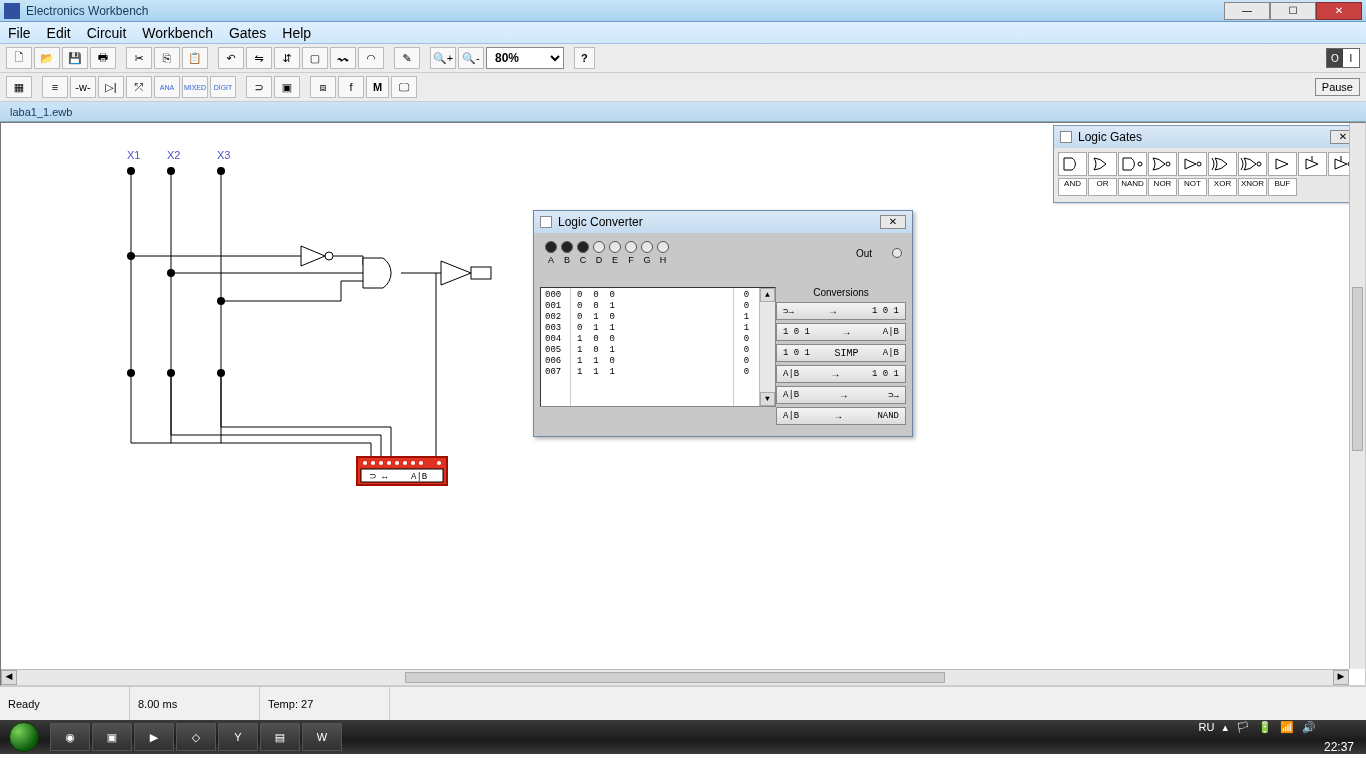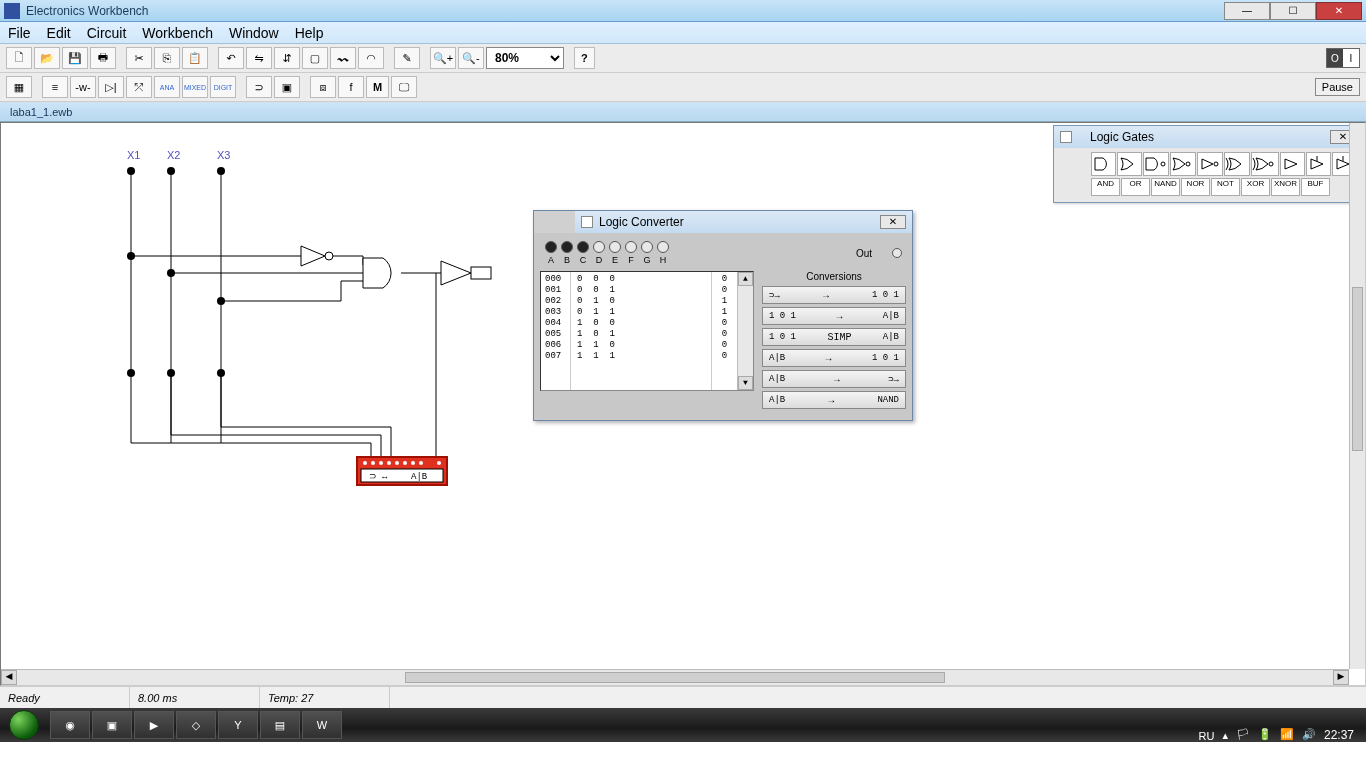--- a/index.html
+++ b/index.html
@@ -35,80 +35,80 @@
 
 .doctab { height: 20px; background: linear-gradient(#cde4f7, #b8d8f0); border-bottom: 1px solid #8ab; display: flex; align-items: center; padding-left: 10px; font-size: 11px; color: #13365a; }
 
 
 .canvas-wrap { position: relative; background: #fff; height: 564px; border: 1px inset #ccc; }
 .canvas { position: absolute; inset: 0; overflow: auto; }
 svg.circuit { position: absolute; left: 0; top: 0; }
 
 
 .palette { position: absolute; right: 2px; top: 2px; width: 310px; background: #e8e8e8; border: 1px solid #7a98b8; box-shadow: 1px 1px 2px rgba(0,0,0,.2); }
-.palette .pal-title { height: 22px; background: linear-gradient(#dce9f6,#c4dbf0); display: flex; align-items: center; padding: 0 6px; font-size: 12px; gap: 12px; }
+.palette .pal-title { height: 22px; background: linear-gradient(#dce9f6,#c4dbf0); display: flex; align-items: center; padding: 0 6px; font-size: 12px; }
 .palette .pal-title .pal-icon { width: 12px; height: 12px; border: 1px solid #888; margin-right: 6px; background: #fff; }
 .palette .pal-title .pal-close { margin-left: auto; width: 26px; height: 14px; border: 1px solid #888; background: #e8e8e8; font-size: 10px; text-align: center; cursor: pointer; }
 .palette .pal-body { padding: 4px; }
-.pal-row { display: flex; gap: 1px; margin-bottom: 2px; margin-left: 33px; }
+.pal-row { display: flex; gap: 1px; margin-bottom: 2px; }
 .pal-btn { width: 29px; height: 24px; border: 1px solid #aaa; background: #fff; display: inline-flex; align-items: center; justify-content: center; cursor: pointer; }
 .pal-lbl { width: 29px; height: 18px; border: 1px solid #aaa; background: #fff; font-size: 8px; display: inline-flex; align-items: flex-start; justify-content: center; cursor: pointer; }
 
 
 .logicconv { position: absolute; left: 532px; top: 87px; width: 380px; background: #d0d0d0; border: 1px solid #6a88a8; box-shadow: 2px 2px 4px rgba(0,0,0,.3); }
-.logicconv .lc-title { height: 22px; background: linear-gradient(#dce9f6,#c4dbf0); display: flex; align-items: center; padding: 0 6px; font-size: 12px; margin-left: 41px; }
+.logicconv .lc-title { height: 22px; background: linear-gradient(#dce9f6,#c4dbf0); display: flex; align-items: center; padding: 0 6px; font-size: 12px; }
 .logicconv .lc-title .lc-icon { width: 12px; height: 12px; border: 1px solid #888; margin-right: 6px; background: #fff;}
 .logicconv .lc-title .lc-close { margin-left: auto; width: 26px; height: 14px; border: 1px solid #888; background: #e8e8e8; font-size: 10px; text-align: center; cursor: pointer; }
 .lc-body { padding: 6px 6px 8px 6px; background: #c8c8c8; }
 .lc-terminals { display: flex; align-items: center; gap: 2px; padding: 2px 4px; }
 .lc-term { width: 14px; text-align: center; }
 .lc-term .dot { width: 12px; height: 12px; border-radius: 50%; border: 1px solid #555; margin: 0 auto 2px; }
 .lc-term .dot.on { background: #222; }
 .lc-term .dot.off { background: #e8e8e8; }
 .lc-term .lbl { font-size: 9px; }
 .lc-out { margin-left: auto; font-size: 10px; display: flex; align-items: center; gap: 20px;}
 .lc-out .dot { width: 10px; height: 10px; border-radius: 50%; border: 1px solid #555; background: #e8e8e8;}
-.lc-main { display: flex; gap: 8px; margin-top: 4px; }
+.lc-main { display: flex; margin-top: 20px; }
 .lc-truth { flex: 1; background: #fff; border: 1px inset #888; height: 120px; display: flex; font-family: "Courier New", monospace; font-size: 9px; line-height: 11px; }
 .lc-truth .idxcol { width: 30px; border-right: 1px solid #ccc; padding: 2px 4px; white-space: pre; }
 .lc-truth .bitscol { flex: 1; padding: 2px 6px; white-space: pre; }
 .lc-truth .outcol { width: 26px; border-left: 1px solid #ccc; padding: 2px 4px; white-space: pre; text-align: center; }
 .lc-truth .scroll { width: 16px; background: #e8e8e8; border-left: 1px solid #bbb; position: relative;}
 .lc-truth .scroll .up,.lc-truth .scroll .dn{position:absolute;left:0;width:100%;height:14px;background:#ddd;border:1px solid #aaa;font-size:8px;text-align:center;}
 .lc-truth .scroll .up{top:0;}
 .lc-truth .scroll .dn{bottom:0;}
-.lc-conv { width: 144px; }
+.lc-conv { width: 130px; }
 .lc-conv .conv-title { font-size: 10px; text-align: center; margin-bottom: 4px; }
 .lc-conv button { display: flex; width: 100%; height: 18px; margin-bottom: 3px; border: 1px solid #888; background: linear-gradient(#f4f4f4,#dcdcdc); font-size: 9px; align-items: center; justify-content: space-between; padding: 0 6px; cursor: pointer; font-family: "Courier New", monospace;}
 .lc-conv button .arrow { font-size: 10px; }
 .lc-expr { margin-top: 6px; height: 20px; background: #fff; border: 1px inset #888; padding: 2px 6px; font-family: "Courier New", monospace; font-size: 11px; }
 
 
 .canvas-hscroll { position: absolute; left: 0; right: 16px; bottom: 0; height: 16px; background: #e8e8e8; border-top: 1px solid #bbb; }
 .canvas-hscroll .thumb { position: absolute; left: 30%; width: 40%; top: 2px; bottom: 2px; background: #cfcfcf; border: 1px solid #aaa; }
 .canvas-hscroll .arrL,.canvas-hscroll .arrR{position:absolute;top:0;width:16px;height:100%;background:#ddd;border:1px solid #aaa;text-align:center;font-size:9px;}
 .canvas-hscroll .arrL{left:0;}
 .canvas-hscroll .arrR{right:0;}
 .canvas-vscroll { position:absolute; right:0; top:0; bottom:16px; width:16px; background:#e8e8e8; border-left:1px solid #bbb;}
 .canvas-vscroll .thumb{position:absolute;top:30%;height:30%;left:2px;right:2px;background:#cfcfcf;border:1px solid #aaa;}
 
 
-.statusbar { height: 22px; background: #f0f0f0; border-top: 1px solid #ccc; display: flex; align-items: center; font-size: 11px; font-style: italic; }
+.statusbar { height: 34px; background: #f0f0f0; border-top: 1px solid #ccc; display: flex; align-items: center; font-size: 11px; }
 .statusbar .cell { border-right: 1px solid #ccc; padding: 0 8px; height: 100%; display: flex; align-items: center; }
 .statusbar .cell.wide { flex: 0 0 130px; }
 .statusbar .cell.first { flex: 0 0 130px;}
 .statusbar .spacer{flex:1;}
 
 
 .taskbar { height: 34px; background: linear-gradient(#3a3a3a,#1a1a1a 60%, #3a3a3a); display: flex; align-items: center; padding: 0 4px; color: #fff; font-size: 11px; position:relative;}
 .taskbar .start { width: 40px; height: 34px; display:flex; align-items:center; justify-content:center; }
 .taskbar .start .orb{width:30px;height:30px;border-radius:50%;background:radial-gradient(circle at 30% 30%, #7bd35a, #0a5a0a 70%);border:1px solid #0a3a0a;}
 .taskbar .tb-items{display:flex;gap:2px;margin-left:6px;}
 .taskbar .tb-item{width:40px;height:28px;border:1px solid #555;background:linear-gradient(#505050,#303030);display:flex;align-items:center;justify-content:center;}
-.taskbar .tray{margin-left:auto;display:flex;align-items:flex-end;gap:8px;padding-right:8px;}
+.taskbar .tray{margin-left:auto;display:flex;align-items:flex-start;gap:8px;padding-right:8px;}
 .taskbar .tray .lang{font-size:11px;}
 .taskbar .tray .clock{font-size:12px;margin-top:19px;}
 .taskbar .tray .ic{width:14px;height:14px;display:inline-block;}
 
 .converter-box { fill: #e03020; stroke: #a01000; stroke-width: 2; }
 .converter-inner { fill: #fff; stroke: #000; }
 </style>
 </head>
 <body>
 
@@ -120,21 +120,21 @@
     <button>☐</button>
     <button class="close">✕</button>
   </div>
 </div>
 
 <div class="menubar">
   <span>File</span>
   <span>Edit</span>
   <span>Circuit</span>
   <span>Workbench</span>
-  <span>Window</span>
+  <span>Gates</span>
   <span>Help</span>
 </div>
 
 <div class="toolbar-row">
   <span class="tb-btn">🗋</span>
   <span class="tb-btn">📂</span>
   <span class="tb-btn">💾</span>
   <span class="tb-btn">🖶</span>
   <span class="tb-sep"></span>
   <span class="tb-btn">✂</span>

